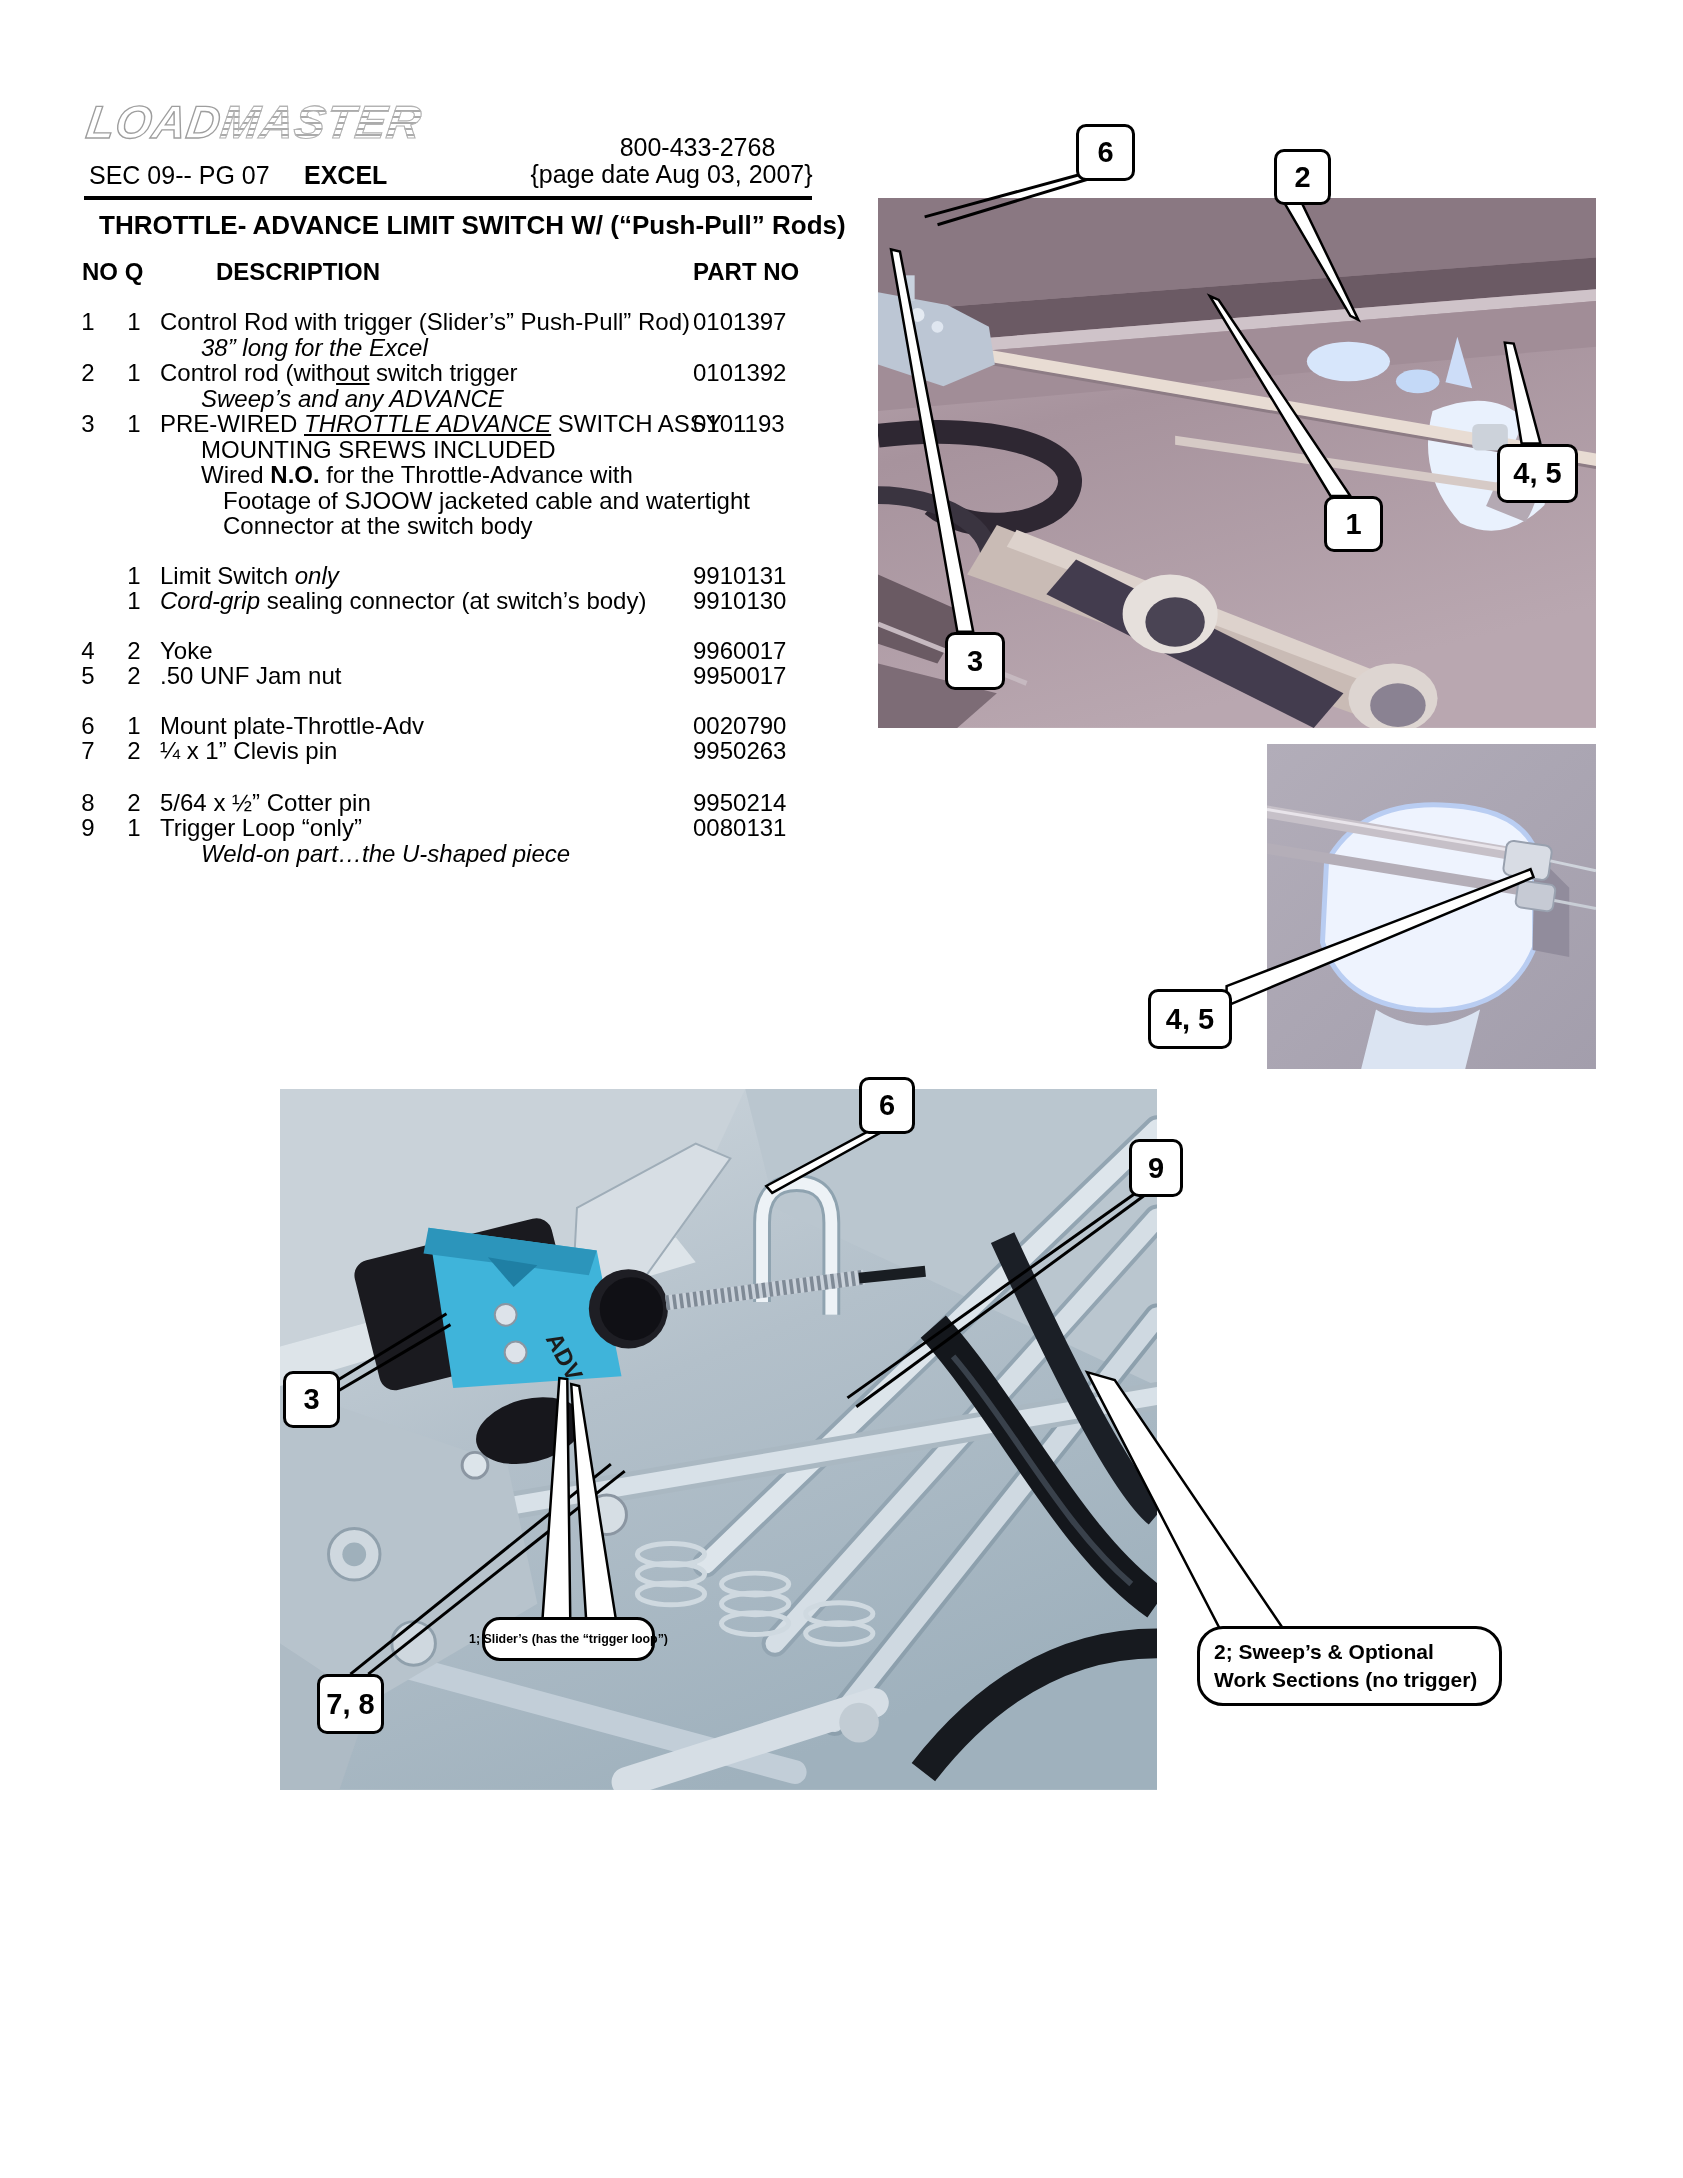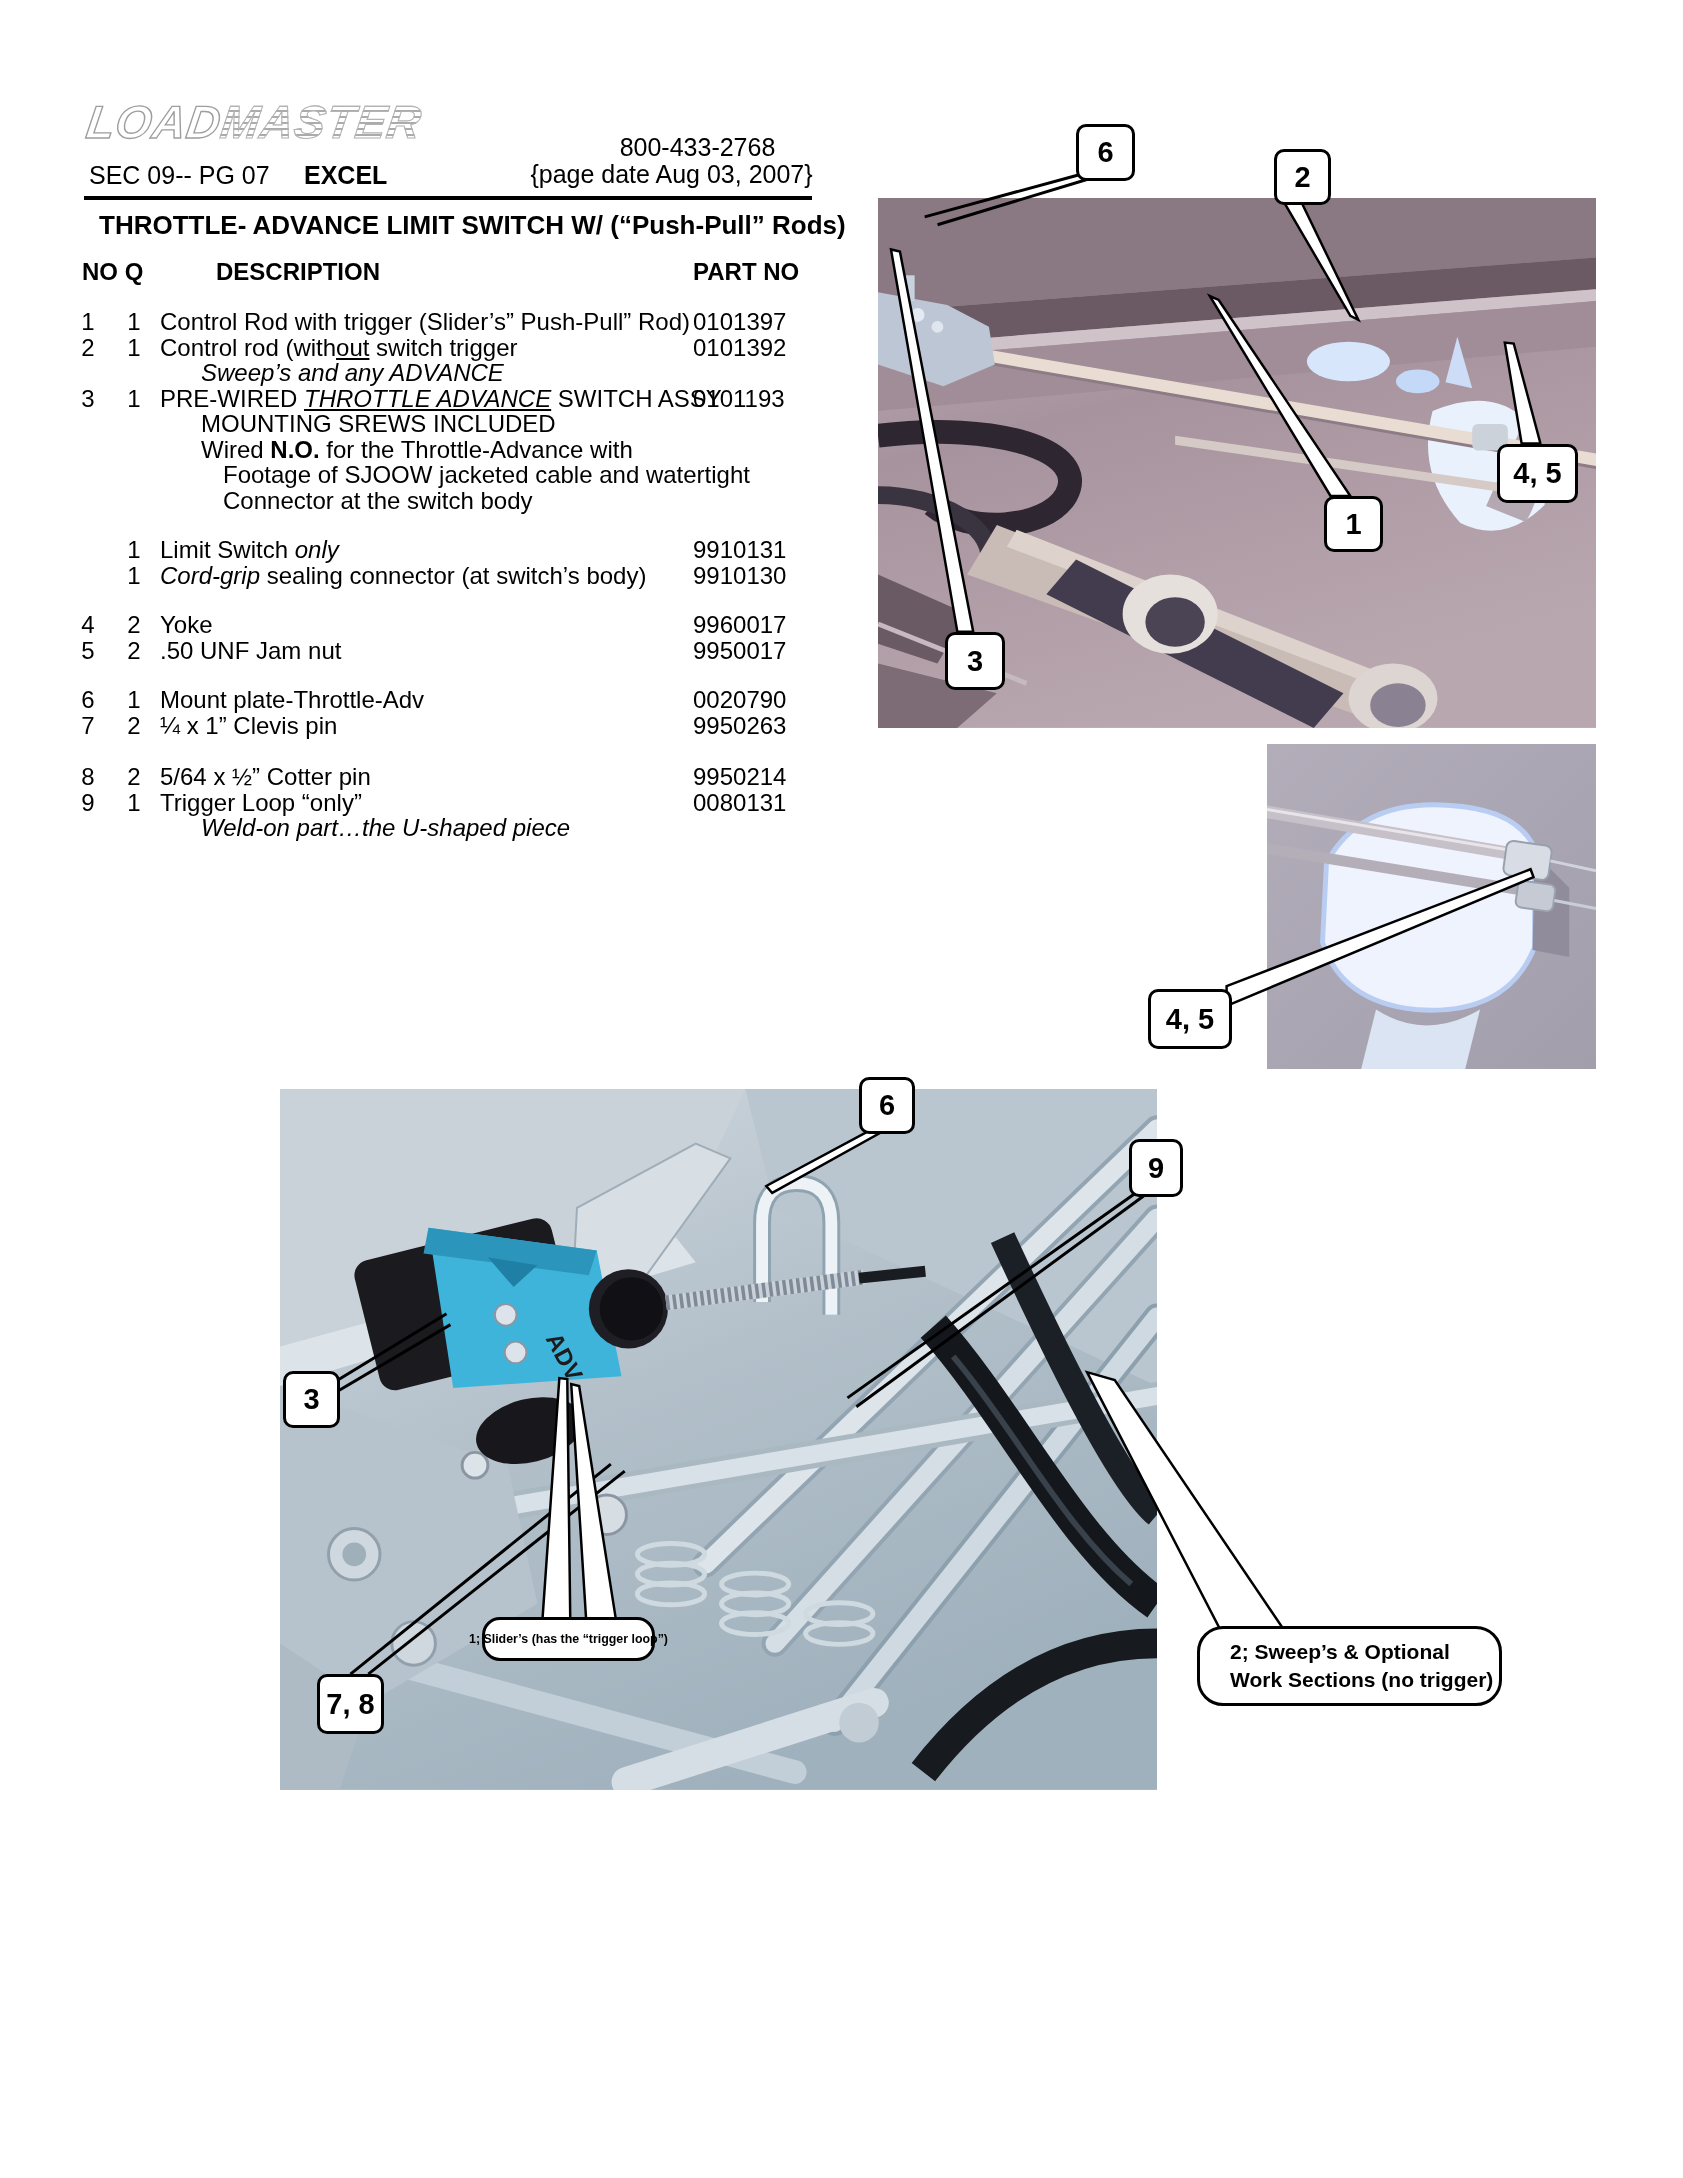--- a/index.html
+++ b/index.html
@@ -44,21 +44,21 @@
   .photo svg{display:block;}
 
   
   .leaders{position:absolute;left:0;top:0;z-index:3;pointer-events:none;}
   .co{position:absolute;z-index:5;background:#fff;border:3px solid #000;border-radius:10px;
       display:flex;align-items:center;justify-content:center;
       font-weight:bold;font-size:29px;line-height:1;}
   .bubble{position:absolute;z-index:5;background:#fff;border:3px solid #000;
       display:flex;flex-direction:column;justify-content:center;font-weight:bold;box-sizing:border-box;}
   .bubble-slider{border-radius:18px;align-items:center;font-size:12.4px;white-space:nowrap;}
-  .bubble-sweep{border-radius:26px;font-size:21px;padding-left:30px;line-height:1.35;}
+  .bubble-sweep{border-radius:26px;font-size:21px;padding-left:14px;line-height:1.35;}
 </style>
 </head>
 <body>
 
 <div class="page">
 
   <div class="logo"><span class="logo-load">LOAD</span><span class="logo-master">MASTER</span></div>
   <div class="phone">800-433-2768</div>
   <div class="pagedate">{page date Aug 03, 2007}</div>
   <div class="sec">SEC 09-- PG 07</div>
@@ -71,20 +71,23 @@
     <span class="h-q">Q</span>
     <span class="h-desc">DESCRIPTION</span>
     <span class="h-part">PART NO</span>
   </div>
   <div id="rows" class="rows">
       <div class="trow">
         <span class="c-no">1</span>
         <span class="c-q">1</span>
         <span class="c-desc ind0"><span>Control Rod with trigger  (Slider’s” Push-Pull” Rod)</span></span>
         <span class="c-part">0101397</span>
+      </div>
+      <div class="trow">
+        <span class="c-desc ind1"><span class="s-i">38” long for the Excel</span></span>
       </div>
       <div class="trow">
         <span class="c-no">2</span>
         <span class="c-q">1</span>
         <span class="c-desc ind0"><span>Control rod (with</span><span class="s-u">out</span><span> switch trigger</span></span>
         <span class="c-part">0101392</span>
       </div>
       <div class="trow">
         <span class="c-desc ind1"><span class="s-i">Sweep’s and any ADVANCE</span></span>
       </div>

